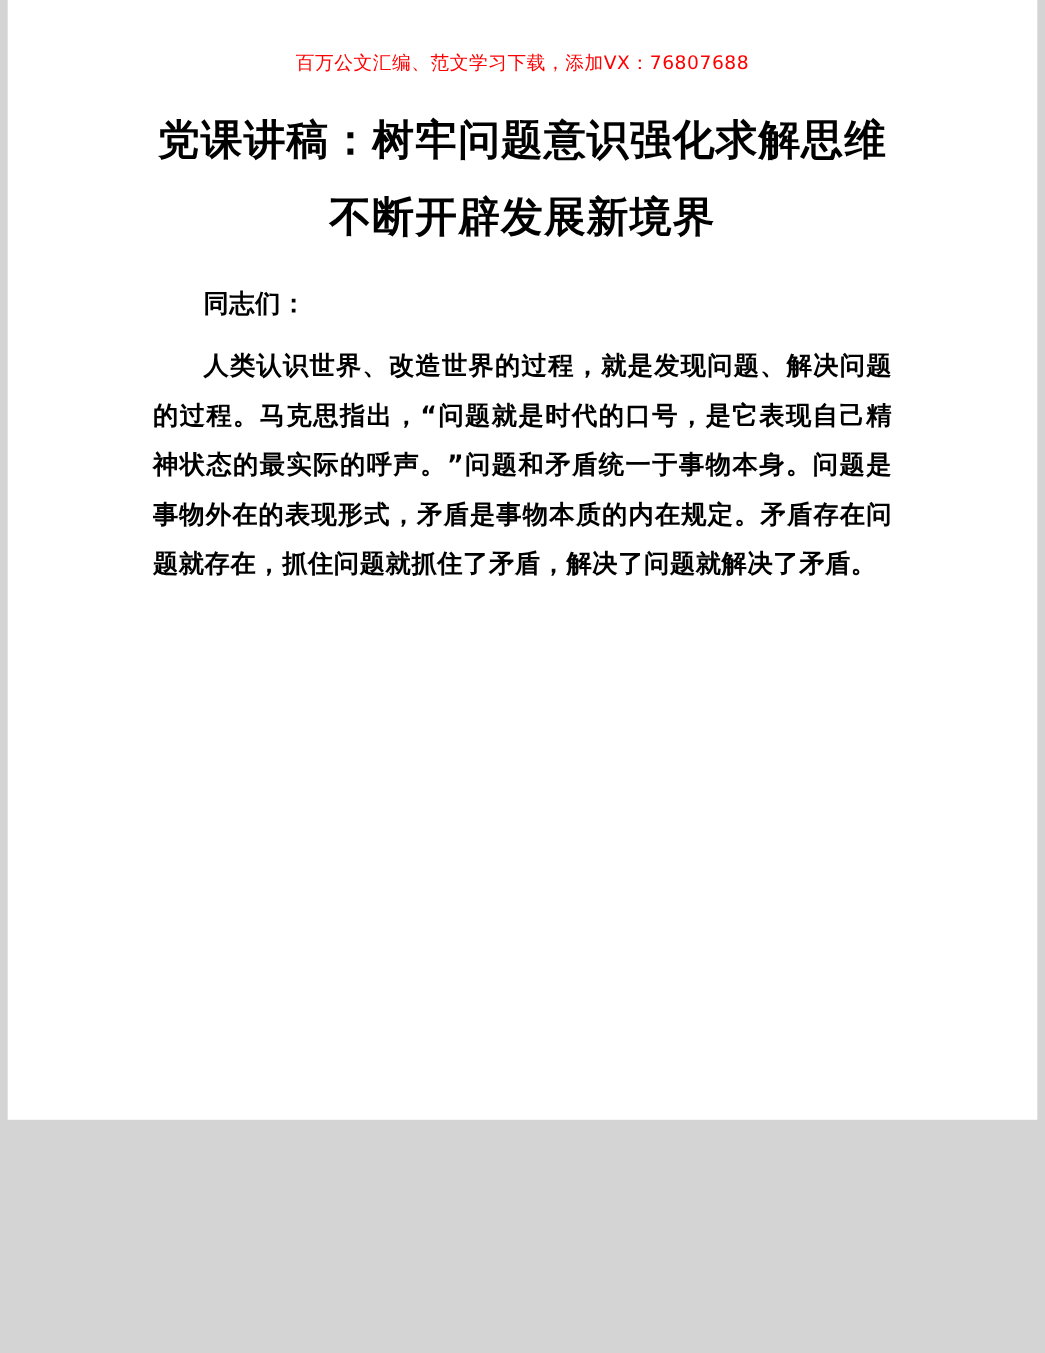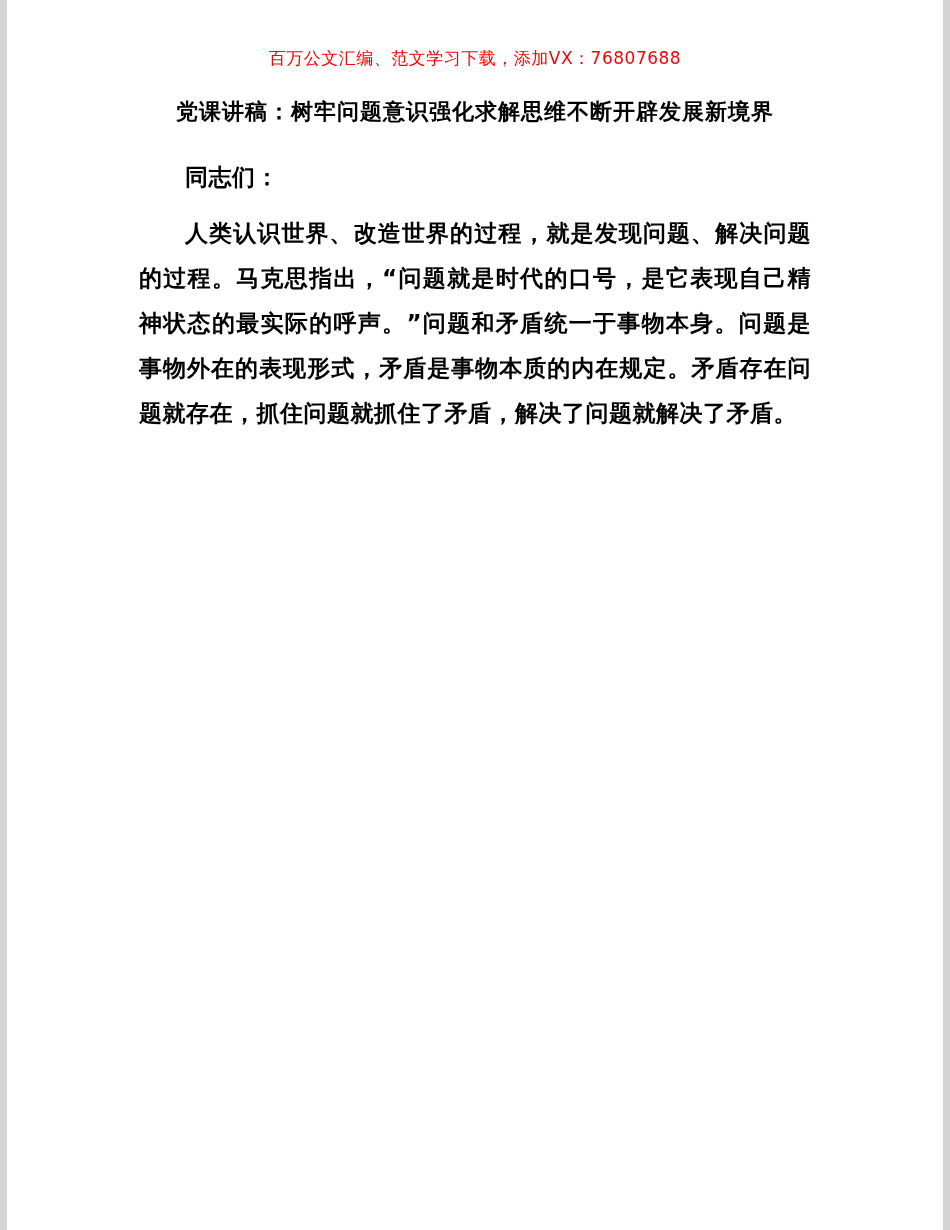--- a/index.html
+++ b/index.html
@@ -6,40 +6,40 @@
     margin: 0;
     padding: 0;
     width: 950px;
     height: 1230px;
     overflow: hidden;
     background: #d4d4d4;
     font-family: "DejaVu Sans", sans-serif;
   }
   .doc-page {
     width: 936px;
-    height: 1230px;
+    height: 1018px;
     margin: 0 auto;
     background: #ffffff;
     box-sizing: border-box;
     padding: 46px 132px 40px 132px;
   }
   .notice {
     text-align: center;
     color: #ff0000;
     font-size: 17px;
     line-height: 24px;
     font-weight: 500;
     margin: 0 0 22px 0;
     letter-spacing: 0.5px;
   }
   .doc-title {
     margin: 0 0 22px 0;
     text-align: center;
     color: #000000;
-    font-size: 22px;
+    font-size: 38px;
     font-weight: 700;
     line-height: 1.85;
     letter-spacing: 1px;
   }
   .doc-body {
     color: #000000;
   }
   .para {
     margin: 0 0 11px 0;
     font-size: 23px;

